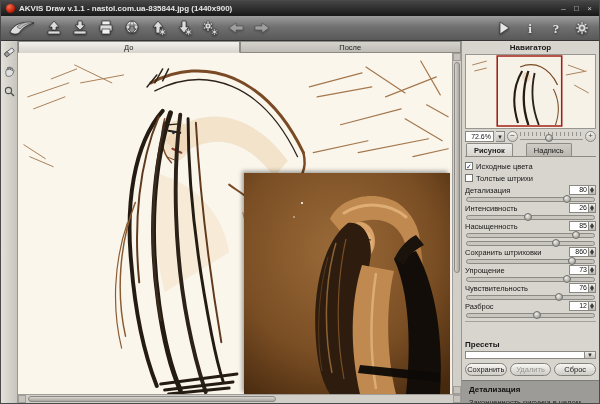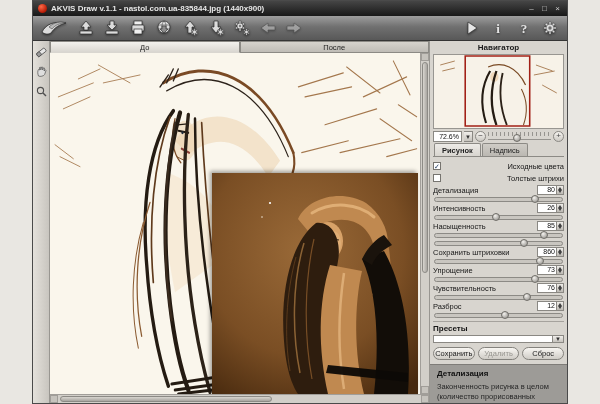--- a/index.html
+++ b/index.html
@@ -1,17 +1,17 @@
 <!DOCTYPE html>
 <html><head>
 <meta charset="utf-8">
 <style>
   html,body{margin:0;padding:0;background:#e9e7e2;}
   *{box-sizing:border-box;}
-  .win{width:536px;height:404px;position:relative;margin:0 auto;background:#0369a1;
+  .win{width:600px;height:404px;position:relative;margin:0 auto;background:#0369a1;
        border:1px solid #4a4a4a;font-family:"Liberation Sans",sans-serif;overflow:hidden;
        user-select:none;}
   
   .titlebar{height:15px;background:linear-gradient(#454545,#181818);display:flex;
             align-items:center;padding:0 5px;gap:4px;}
   .logo{width:9px;height:9px;border-radius:50%;
         background:radial-gradient(circle at 35% 30%,#ff6a48,#b51a05 70%,#7c0f00);flex:0 0 auto;}
   .title{color:#e8e8e8;font-size:8px;font-weight:bold;white-space:nowrap;overflow:hidden;}
   .winbtns{margin-left:auto;display:flex;gap:4px;color:#cfcfcf;font-size:8px;line-height:10px;}
   .winbtn{width:9px;text-align:center;}
@@ -61,27 +61,27 @@
   .zoomdrop{width:9px;height:11px;background:linear-gradient(#f0eeea,#c6c3bd);border:1px solid #8a8883;
             border-left:none;font-size:6px;display:flex;align-items:center;justify-content:center;color:#333;}
   .zbtn{width:11px;height:11px;border:1px solid #8a8883;border-radius:50%;flex:0 0 auto;
         background:linear-gradient(#f6f4f0,#ccc9c3);font-size:8px;line-height:8px;text-align:center;color:#444;}
   .zslider{flex:1;height:11px;position:relative;
      background:
        repeating-linear-gradient(90deg,#96948f 0 1px,transparent 1px 4px) 0 1px/100% 4px no-repeat,
        linear-gradient(#96948f,#96948f) 0 8px/100% 1px no-repeat;}
   .zthumb{position:absolute;top:3px;width:8px;height:8px;margin-left:-4px;border-radius:50%;
           background:radial-gradient(circle at 35% 30%,#f4f2ee,#8c8a85);border:1px solid #6f6d68;}
-  .ptabs{display:flex;height:13px;align-items:flex-end;gap:1px;padding-left:1px;text-align:center;}
+  .ptabs{display:flex;height:13px;align-items:flex-end;gap:13px;padding-left:1px;text-align:center;}
   .ptab{padding:0 7px;height:13px;display:flex;align-items:center;font-size:7.5px;color:#222;
         border:1px solid #8c8a85;border-bottom:none;border-radius:2px 2px 0 0;
         background:linear-gradient(#cfccc6,#bbb8b2);}
   .ptab.active{font-weight:bold;background:linear-gradient(#edebe7,#d8d5cf);}
   .pbody{border-top:1px solid #8c8a85;padding-top:3px;}
-  .crow{display:flex;align-items:center;gap:3px;height:12px;font-size:7.5px;color:#151515;justify-content:space-between;}
+  .crow{display:flex;align-items:center;gap:3px;height:12px;font-size:7.5px;color:#151515;}
   .cbox{width:8px;height:8px;background:#fff;border:1px solid #76746f;font-size:7px;line-height:7px;
         text-align:center;color:#18335a;flex:0 0 auto;}
   .srow{margin-top:1px;}
   .srow-top{display:flex;align-items:center;justify-content:space-between;height:10px;}
   .slabel{font-size:7.5px;color:#151515;white-space:nowrap;}
   .spin{display:flex;height:10px;flex:0 0 auto;}
   .sval{width:20px;background:#fff;border:1px solid #8a8883;font-size:7px;text-align:right;
         padding:0 1px;line-height:8px;color:#111;}
   .spinbtns{width:7px;display:flex;flex-direction:column;border:1px solid #8a8883;border-left:none;
             background:linear-gradient(#efede9,#bdbab4);}
@@ -89,21 +89,21 @@
   .spinbtns i.up::after{content:"";position:absolute;left:1px;top:1px;border-left:2px solid transparent;
             border-right:2px solid transparent;border-bottom:3px solid #3f3f3f;}
   .spinbtns i.dn::after{content:"";position:absolute;left:1px;bottom:1px;border-left:2px solid transparent;
             border-right:2px solid transparent;border-top:3px solid #3f3f3f;}
   .track{height:7px;position:relative;margin:0 1px;}
   .track::before{content:"";position:absolute;left:0;right:0;top:2px;height:3px;border-radius:3px;
             background:#c9c6c0;border:1px solid #8c8a85;}
   .thumb{position:absolute;top:0;width:8px;height:8px;margin-left:-4px;border-radius:50%;
          background:radial-gradient(circle at 35% 30%,#f4f2ee,#8c8a85);border:1px solid #6f6d68;}
   .presets-head{font-size:8px;font-weight:bold;color:#151515;margin-top:3px;border-top:1px solid #aoa;
-                border-top:1px solid #a5a29d;padding-top:2px;}
+                border-top:1px solid #a5a29d;padding-top:18px;}
   .combo{display:flex;height:12px;margin-top:2px;}
   .combo-field{flex:1;background:#fff;border:1px solid #8a8883;font-size:7px;padding:0 2px;}
   .combo-btn{width:11px;border:1px solid #8a8883;border-left:none;font-size:6px;color:#333;
              background:linear-gradient(#f0eeea,#c6c3bd);display:flex;align-items:center;justify-content:center;}
   .btnrow{display:flex;gap:3px;margin:4px 0 4px;align-items:flex-end;}
   .pbtn{flex:1;height:13px;border:1px solid #84827d;border-radius:7px;font-size:7.5px;color:#1a1a1a;
         background:linear-gradient(#f8f6f2,#cfccc6);display:flex;align-items:center;justify-content:center;}
   .pbtn.disabled{color:#97958f;}
   .desc{flex:1;background:#9d9b97;margin:0 -3px;padding:4px 7px;border-top:1px solid #7e7c78;}
   .desc-title{font-size:8px;font-weight:bold;color:#111;}

